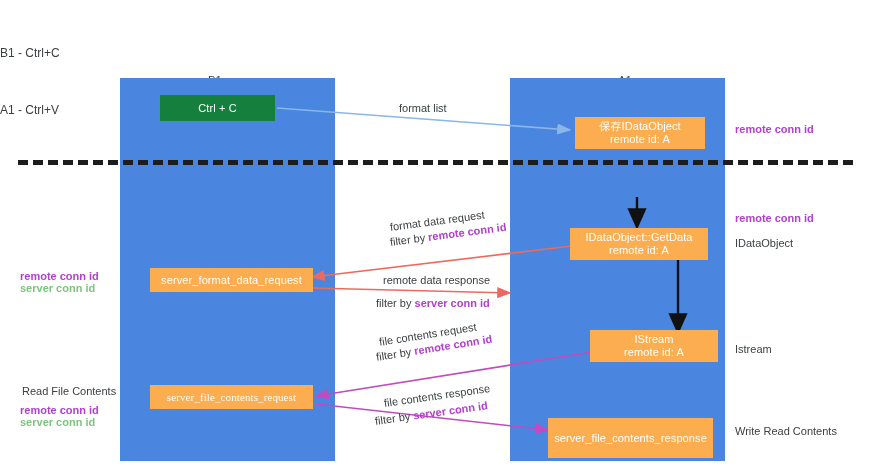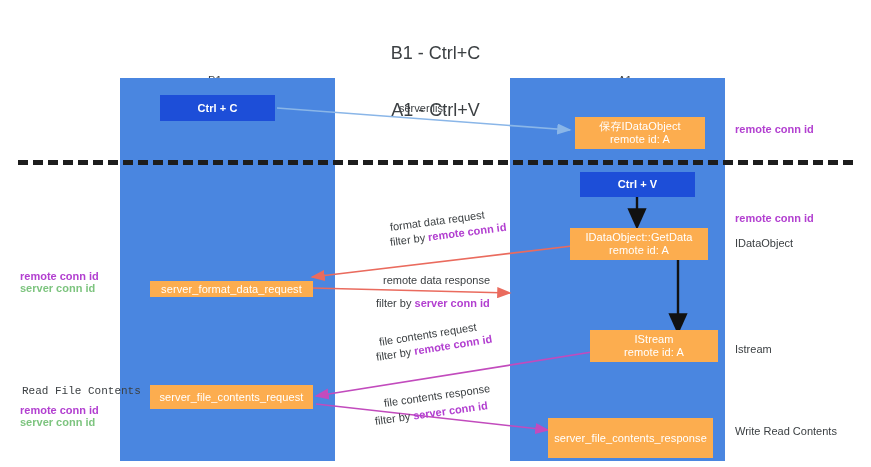--- a/index.html
+++ b/index.html
@@ -10,22 +10,22 @@
     position:relative;
     overflow:hidden;
     color:#3c4043;
   }
   #stage{position:absolute;left:0;top:0;width:871px;height:467px;}
   .abs{position:absolute;}
 
   
   .title{
     left:0;top:6px;width:871px;
-    text-align:center;
-    font-size:18px;
+    text-align:left;
+    font-size:12px;
     line-height:19px;
     color:#3c4043;
     white-space:pre;
   }
 
   
   .colhead{
     text-align:center;
     font-size:11.5px;
     line-height:13px;
@@ -45,21 +45,21 @@
     flex-direction:column;
     align-items:center;
     justify-content:center;
     color:#ffffff;
     font-size:11px;
     line-height:13px;
     text-align:center;
     white-space:pre-line;
     letter-spacing:.1px;
   }
-  .node.green{background:#1d4ed8;font-weight:bold;}
+  .node.green{background:#15803d;}
   .node.orange{background:#fcad4f;}
 
   
   .dashline{
     height:0;
     border-top:5px dashed #1d1d1d;
   }
 
   
   .lbl{
@@ -136,48 +136,45 @@
 
   <div class="abs node green" style="left:160px;top:95px;width:115px;height:26px;">
     <span>Ctrl + C</span>
   </div>
 
   <div class="abs node orange" style="left:575px;top:117px;width:130px;height:32px;">
     <span>保存IDataObject</span>
     <span>remote id: A</span>
   </div>
 
-  <div class="abs node green" style="left:580px;top:172px;width:115px;height:25px;">
-    <span>Ctrl + V</span>
-  </div>
 
   <div class="abs node orange" style="left:570px;top:228px;width:138px;height:32px;">
     <span>IDataObject::GetData</span>
     <span>remote id: A</span>
   </div>
 
   <div class="abs node orange" style="left:590px;top:330px;width:128px;height:32px;">
     <span>IStream</span>
     <span>remote id: A</span>
   </div>
 
-  <div class="abs node orange" style="left:150px;top:281px;width:163px;height:16px;">
+  <div class="abs node orange" style="left:150px;top:268px;width:163px;height:24px;">
     <span>server_format_data_request</span>
   </div>
 
 
-  <div class="abs node orange" style="left:150px;top:385px;width:163px;height:24px;">
+  <div class="abs node orange" style="left:150px;top:385px;width:163px;height:24px;font-family:Liberation Serif, serif;">
     <span>server_file_contents_request</span>
   </div>
 
   <div class="abs node orange" style="left:548px;top:418px;width:165px;height:40px;">
     <span>server_file_contents_response</span>
   </div>
 
-  <div class="abs lbl" style="left:399px;top:101px;">server list</div>
+  <div class="abs lbl" style="left:399px;top:101px;">format list</div>
 
   <div class="abs" style="left:389px;top:220px;">
     <div class="lbl rot-a">format data request</div>
     <div class="lbl rot-a" style="margin-top:1px;"><span>filter by </span><span class="key-remote">remote conn id</span></div>
   </div>
 
   <div class="abs" style="left:383px;top:273px;">
     <div class="lbl">remote data response</div>
     <div class="lbl" style="margin-top:9px;margin-left:-7px;"><span>filter by </span><span class="key-server-alt">server conn id</span></div>
   </div>
@@ -194,17 +191,17 @@
 
   <div class="abs lbl bold-line key-remote" style="left:735px;top:122px;">remote conn id</div>
   <div class="abs lbl bold-line key-remote" style="left:735px;top:211px;">remote conn id</div>
   <div class="abs lbl" style="left:735px;top:236px;">IDataObject</div>
   <div class="abs lbl" style="left:735px;top:342px;">Istream</div>
   <div class="abs lbl" style="left:735px;top:424px;">Write Read Contents</div>
 
   <div class="abs lbl bold-line key-remote" style="left:20px;top:269px;">remote conn id</div>
   <div class="abs lbl bold-line key-server" style="left:20px;top:281px;">server conn id</div>
 
-  <div class="abs lbl" style="left:22px;top:384px;font-family:Liberation Mono, monospace;">Read File Contents</div>
+  <div class="abs lbl" style="left:22px;top:384px;">Read File Contents</div>
   <div class="abs lbl bold-line key-remote" style="left:20px;top:403px;">remote conn id</div>
   <div class="abs lbl bold-line key-server" style="left:20px;top:415px;">server conn id</div>
 
 </div>
 
 </body></html>

